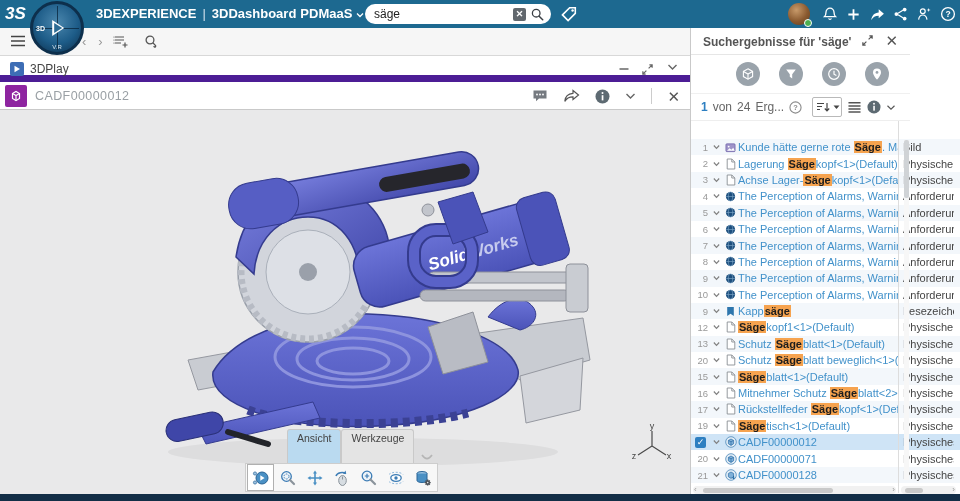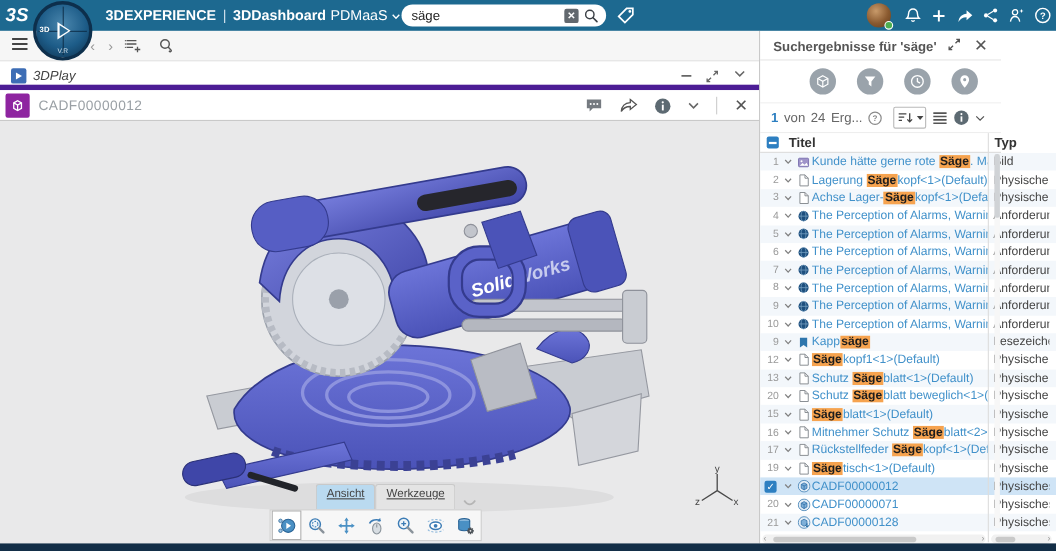--- a/index.html
+++ b/index.html
@@ -19,21 +19,21 @@
   .compass:after  { content:""; position:absolute; top:50%; left:2px; right:2px; height:1px; background:rgba(10,40,64,.8); }
   .compass .tri { position:absolute; left:50%; top:50%; transform:translate(-40%,-50%); width:0; height:0;
                   border-left:12px solid #fff; border-top:8px solid transparent; border-bottom:8px solid transparent; z-index:2; }
   .compass .tri:after { content:""; position:absolute; left:-10px; top:-5.5px; width:0; height:0;
                   border-left:8px solid #2c6b94; border-top:5.5px solid transparent; border-bottom:5.5px solid transparent; }
   .compass .c3d { position:absolute; left:3px; top:50%; transform:translateY(-50%); font-size:7px; font-weight:bold; color:#fff; z-index:2; }
   .compass .cvr { position:absolute; bottom:2px; left:50%; transform:translateX(-50%); font-size:6px; color:#d7e4ee; z-index:2; }
   .brand { position:absolute; left:96px; top:0; height:28px; line-height:28px; color:#fff; font-size:13px; white-space:nowrap; }
   .brand .b { font-weight:bold; }
   .brand .pipe { margin:0 6px; font-weight:300; color:#cfe0ec; }
-  .brand .plat { margin-left:4px; font-weight:400; }
+  .brand .plat { margin-left:4px; font-weight:700; }
   .caret-w { display:inline-block; margin-left:4px; }
   .search-pill { position:absolute; left:365px; top:4px; width:186px; height:20px; background:#fff;
                  border-radius:10px; display:flex; align-items:center; padding:0 7px 0 9px; gap:5px; }
   .search-input { flex:1; min-width:0; border:none; outline:none; font-size:12px; color:#222; background:transparent; font-family:inherit; }
   .clear-btn { width:13px; height:13px; background:#62686e; border-radius:2px; color:#fff; font-size:9px;
                line-height:13px; text-align:center; font-weight:bold; flex:none; cursor:default; }
   .tag-btn { position:absolute; left:560px; top:5px; width:18px; height:18px; }
   .user-block { position:absolute; right:178px; top:2px; text-align:right; line-height:12px; white-space:nowrap; }
   .un { font-size:10px; color:#d7e4ee; }
   .uo { font-size:11px; font-weight:bold; color:#fff; }
@@ -50,38 +50,38 @@
             border-bottom:1px solid #d8d8d8; display:flex; align-items:center; overflow:hidden; }
   .burger { margin-left:10px; flex:none; }
   .nav-back { margin-left:56px; color:#999; font-size:13px; flex:none; }
   .nav-tabs { display:flex; gap:19px; font-size:11.5px; color:#555; white-space:nowrap; margin-left:8px; flex:none; }
   .nav-tab { cursor:pointer; }
   .nav-fwd { color:#999; font-size:13px; margin:0 10px 0 12px; flex:none; }
   .nav-actions { display:flex; gap:14px; align-items:center; flex:none; }
 
   
   .play-panel { position:absolute; left:0; top:56px; width:690px; height:438px; background:#fff; }
-  .play-header { position:relative; height:26px; background:#fff; border-bottom:5px solid #4c1d95;font-style:italic; }
+  .play-header { position:relative; height:26px; background:#fff; border-bottom:7px solid #4c1d95; }
   .play-icon { position:absolute; left:10px; top:6px; width:14px; height:14px; background:#3d6db5; border-radius:2px;
                display:flex; align-items:center; justify-content:center; }
   .play-label { position:absolute; left:30px; top:6px; font-size:12px; color:#444; }
   .ph-ic { position:absolute; top:7px; color:#666; cursor:pointer; display:inline-flex; }
   .widget-bar { position:relative; height:28px; background:#fff; border-bottom:1px solid #c9c9c9; }
   .widget-icon { position:absolute; left:5px; top:3px; width:22px; height:22px; background:var(--widget-purple);
                  border-radius:2px; display:flex; align-items:center; justify-content:center; }
   .widget-title { position:absolute; left:35px; top:7px; font-size:12.5px; color:#9aa0a5; letter-spacing:.4px; }
   .wb-actions { position:absolute; right:10px; top:0; height:28px; display:flex; align-items:center; gap:15px; }
   .wb-divider { width:1px; height:16px; background:#ccc; }
   .wb-close { font-size:15px; color:#555; cursor:pointer; line-height:1; }
   .viewer { position:absolute; left:0; top:54px; width:690px; height:384px; background:var(--viewer-bg); overflow:hidden; }
   .saw-svg { position:absolute; left:128px; top:12px; }
   .axis-triad { position:absolute; right:18px; bottom:26px; }
   .view-tabs { position:absolute; left:287px; bottom:31px; display:flex; align-items:flex-end; }
-  .vtab { font-size:10.5px; padding:2px 9px 8px; background:#e4e4e4; border:1px solid #c9c9c9; border-bottom:none;
-          color:#444; border-radius:3px 3px 0 0; cursor:pointer;text-decoration:underline; }
+  .vtab { font-size:10.5px; padding:2px 9px 19px; background:#e4e4e4; border:1px solid #c9c9c9; border-bottom:none;
+          color:#444; border-radius:3px 3px 0 0; cursor:pointer; }
   .vtab.active { background:#badaf0; }
   .vtab-caret { margin:0 0 1px 6px; display:inline-flex; cursor:pointer; }
   .view-toolbar { position:absolute; left:245px; bottom:2px; height:29px; background:#f7f7f7;
                   border:1px solid #cdcdcd; display:flex; align-items:center; padding:0 1px; }
   .vt-btn { width:27px; height:27px; display:flex; align-items:center; justify-content:center; cursor:pointer; }
   .vt-btn.active { background:#fff; border:1px solid #b0b0b0; }
 
   
   .search-panel { position:absolute; left:690px; top:28px; width:220px; height:466px; background:#fff;
                   border-left:1px solid #c9c9c9; }
@@ -482,25 +482,20 @@
             <rect x="6.7" y="6.2" width="1.7" height="5.2" fill="#fff"></rect>
             <circle cx="7.5" cy="4" r="1" fill="#fff"></circle>
           </svg>
         </span>
       <span class="rb-ic">
           <svg width="10" height="7" viewBox="0 0 11 8">
             <path d="M1.5 2 5.5 6 9.5 2" fill="none" stroke="#555" stroke-width="1.3"></path>
           </svg>
         </span>
     </div>
-    <div class="rp-thead">
-      <span class="th-check"></span>
-      <span class="th-titel">Titel</span>
-      <span class="th-typ">Typ</span>
-    </div>
     <div class="rp-rows">
         <div class="rrow">
           <span class="rnum">1</span>
           <span class="rchev">
             <svg width="9" height="8" viewBox="0 0 10 9">
               <path d="M2 2.8 5 6l3-3.2" fill="none" stroke="#808080" stroke-width="1.3"></path>
             </svg>
           </span>
           <span class="ricon">
             <svg width="11" height="11" viewBox="0 0 12 12">

